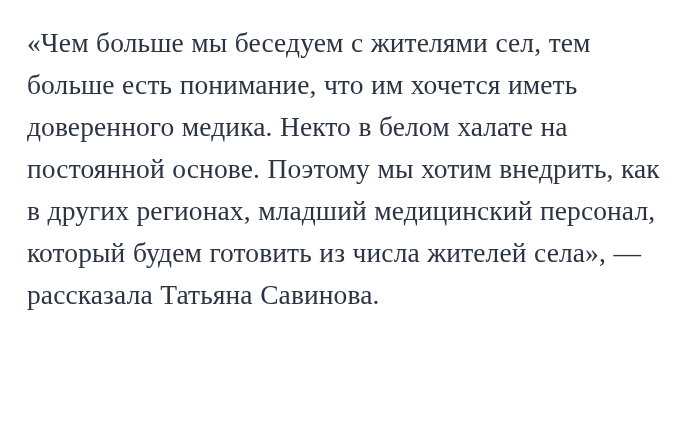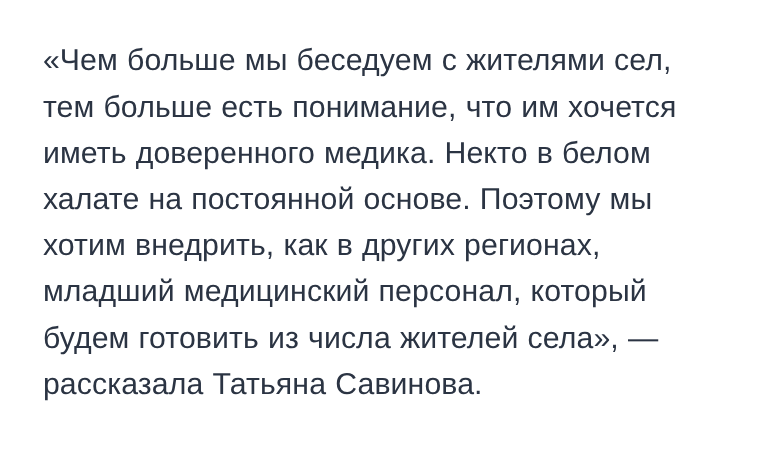--- a/index.html
+++ b/index.html
@@ -13,23 +13,23 @@
     font-family: "DejaVu Serif", serif;
     overflow: hidden;
   }
   .quote-block {
     box-sizing: border-box;
     width: 700px;
     height: 433px;
     padding: 22px 30px 10px 27px;
   }
   .quote-text {
-    margin: 12px;
+    margin: 0;
     color: #2b3443;
-    font-family: Liberation Sans, sans-serif;
+    font-family: Liberation Serif, serif;
     font-size: 27.5px;
     line-height: 42px;
     font-weight: 400;
     letter-spacing: 0.1px;
     text-align: left;
     white-space: pre-wrap;
     word-spacing: 0.5px;
   }
 </style>
 </head>

